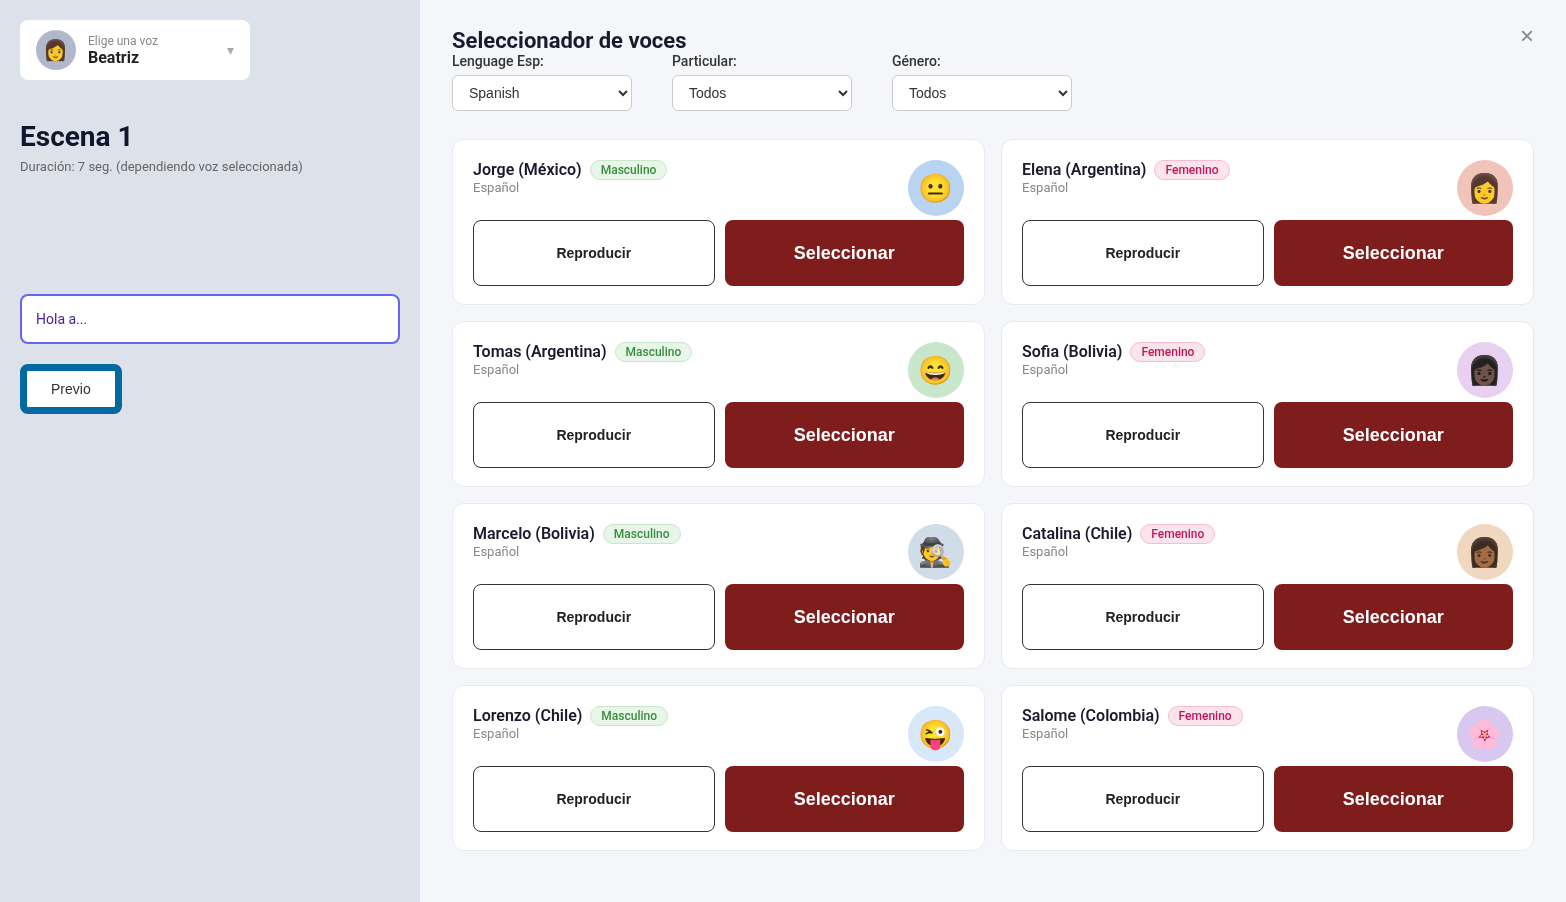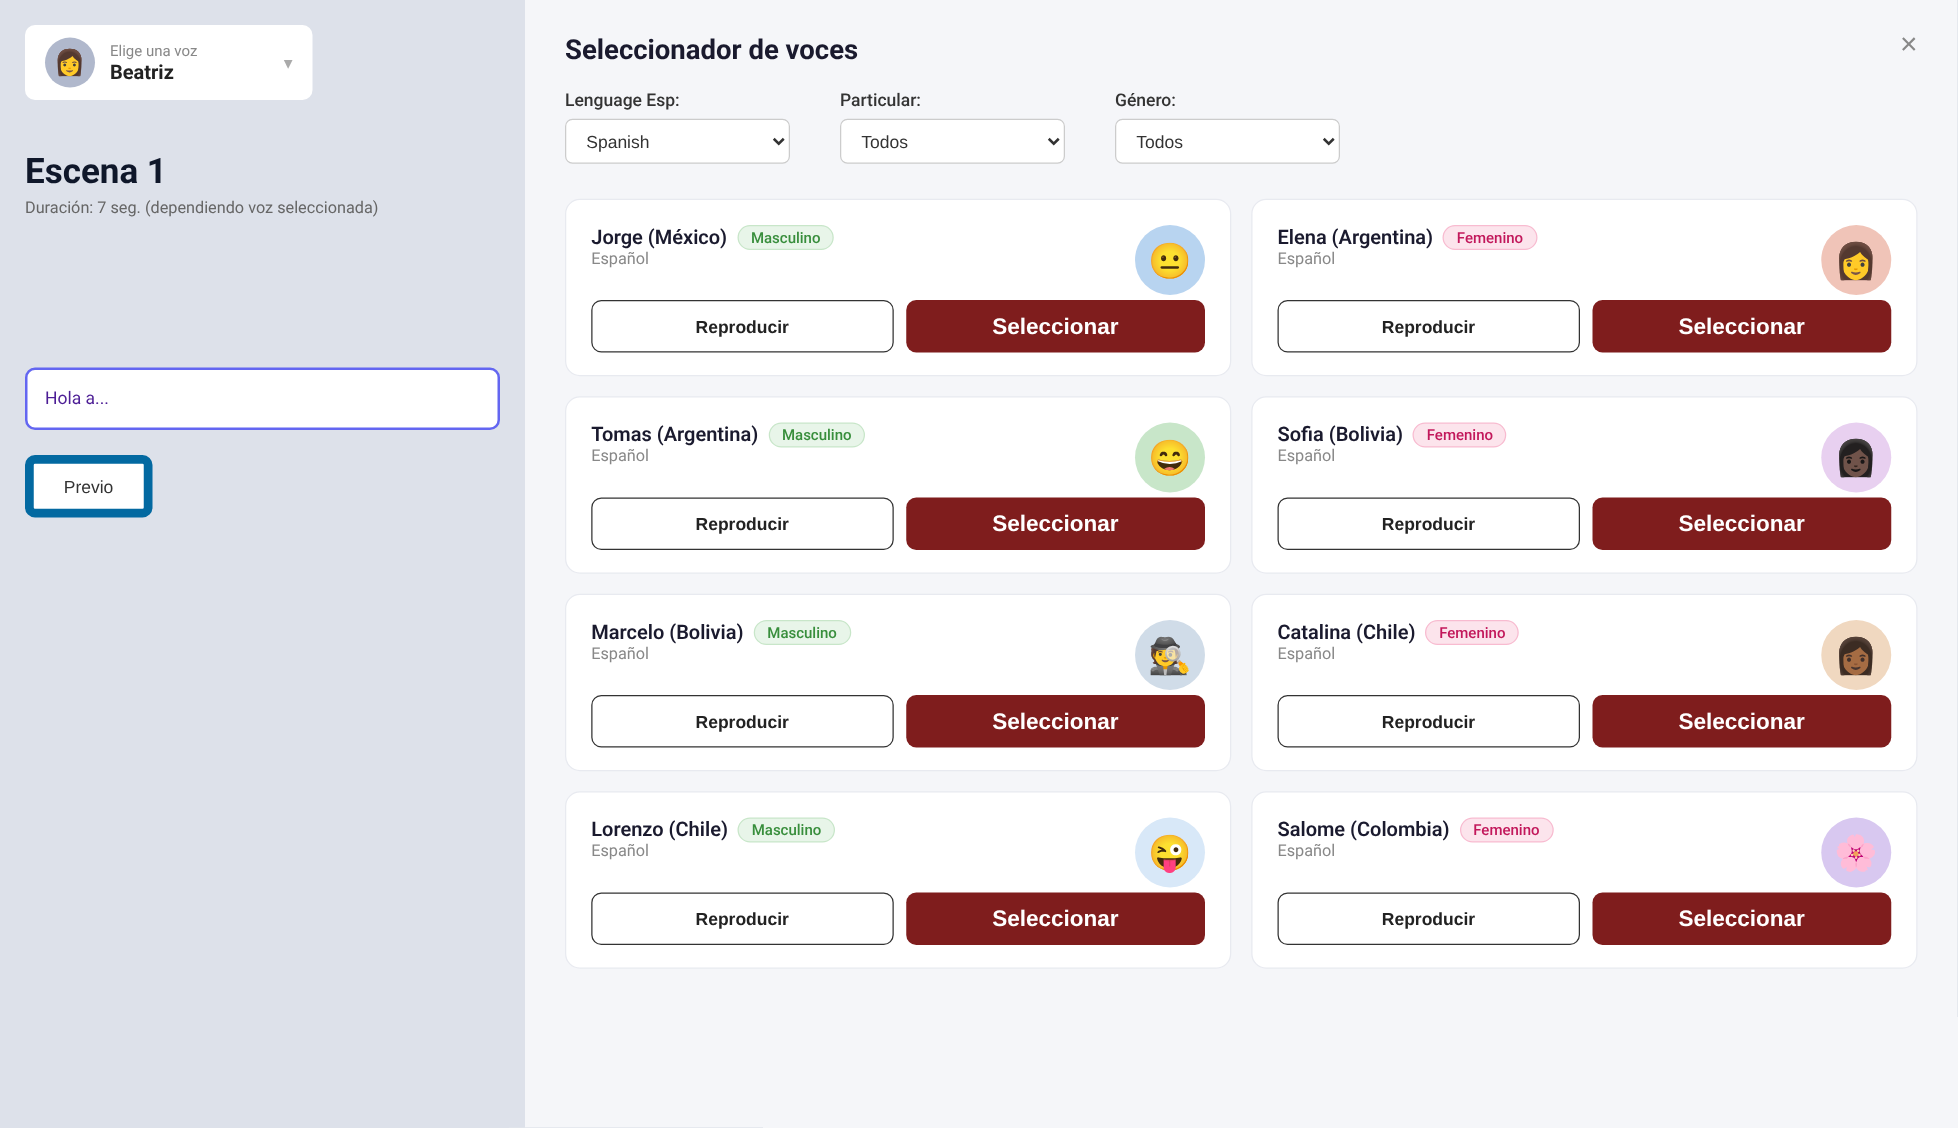--- a/index.html
+++ b/index.html
@@ -123,21 +123,20 @@
       background: #f5f6f9;
       z-index: 10;
       overflow-y: auto;
       padding: 28px 32px;
     }
 
     .modal-header {
       display: flex;
       justify-content: space-between;
       align-items: flex-start;
-      margin-bottom: 20px;
     }
 
     .modal-title {
       font-size: 22px;
       font-weight: 700;
       color: #1a1a2e;
     }
 
     .close-btn {
       background: none;
@@ -254,21 +253,21 @@
     .voice-card-buttons {
       display: flex;
       gap: 10px;
     }
 
     .btn-reproducir {
       flex: 1;
       border: 1.5px solid #333;
       background: white;
       border-radius: 8px;
-      padding: 12px 0;
+      padding: 24px 0;
       font-size: 14px;
       font-weight: 600;
       color: #222;
       cursor: pointer;
     }
 
     .btn-seleccionar {
       flex: 1;
       border: none;
       background: #7f1d1d;

